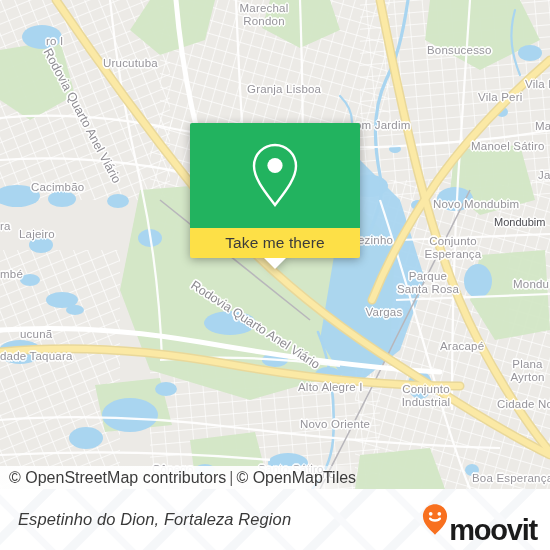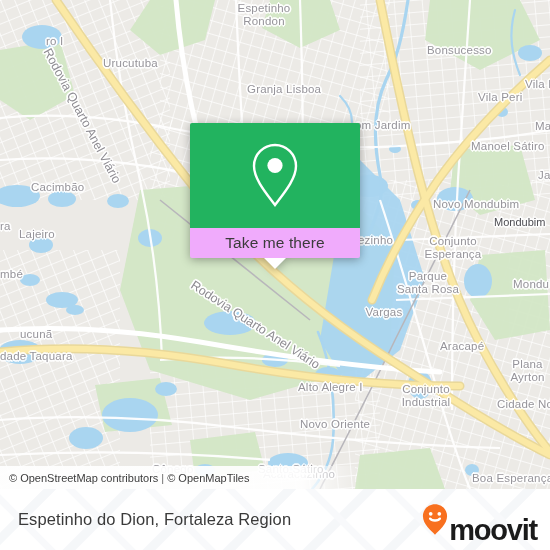--- a/index.html
+++ b/index.html
@@ -56,21 +56,21 @@
     width: 170px;
     filter: drop-shadow(0 2px 5px rgba(0,0,0,.33));
   }
   #popup-green {
     background: #22B35F;
     height: 105px;
     border-radius: 2px 2px 0 0;
     display: flex; align-items: center; justify-content: center;
   }
   #popup-label {
-    background: #f0abfc;
+    background: #fde047;
     height: 30px;
     border-radius: 0 0 2px 2px;
     display: flex; align-items: center; justify-content: center;
     font-size: 15.5px;
     color: #3b3b3b;
     letter-spacing: .1px;
   }
   #popup-tail {
     position: absolute;
     left: 50%; top: 135px;
@@ -82,21 +82,21 @@
   }
 
   
   #attribution {
     position: absolute;
     left: 0; top: 466px;
     height: 23px;
     width: 360px;
     display: flex; align-items: center;
     padding-left: 9px;
-    font-size: 11px;
+    font-size: 16px;
     color: #3c3c3c;
     background: linear-gradient(to right, rgba(255,255,255,.93) 0%, rgba(255,255,255,.93) 84%, rgba(255,255,255,0) 100%);
     white-space: nowrap;
   }
   #attribution .sep { margin: 0 3px; color: #6a6a6a; }
 
   
   #footer {
     position: absolute;
     left: 0; top: 489px; width: 550px; height: 61px;
@@ -108,20 +108,21 @@
     position: absolute; left: 0; top: 0; width: 100%; height: 100%;
     opacity: .55;
   }
   #footer-title {
     position: relative;
     margin-left: 18px;
     font-size: 16.5px;
     color: #3a3a3a;
     letter-spacing: .1px;
     white-space: nowrap;
+    font-style: italic;
   }
   #brand {
     position: absolute;
     right: 13px; top: 50%;
     transform: translateY(-50%);
     display: flex; align-items: center;
   }
   #brand-word {
     font-size: 29px;
     font-weight: bold;
@@ -254,21 +255,21 @@
           <path d="M56 0 C90 50 140 120 196 190 C250 256 320 316 400 366 C450 398 500 430 550 455"></path>
           <path d="M380 0 C392 60 404 120 420 180 C434 234 452 290 478 340 C500 382 524 420 550 452"></path>
           <path d="M550 60 C510 95 470 135 438 180 C410 220 388 260 372 300"></path>
           <path d="M0 352 C70 345 150 350 228 364 C300 377 380 386 460 386"></path>
         </g>
       </g>
     </svg>
 
     <div id="place-labels">
         <div class="lbl two" style="left: 218px; top: 2px; width: 92px;">
-          <div>Espetinho</div>
+          <div>Marechal</div>
           <div>Rondon</div>
         </div>
         <div class="lbl" style="left: 103px; top: 57px; width: 76px;">Urucutuba</div>
         <div class="lbl" style="left: 247px; top: 83px; width: 97px;">Granja Lisboa</div>
         <div class="lbl" style="left: 427px; top: 44px; width: 90px;">Bonsucesso</div>
         <div class="lbl" style="left: 478px; top: 91px; width: 62px;">Vila Peri</div>
         <div class="lbl" style="left: 525px; top: 78px; width: 40px;">Vila P</div>
         <div class="lbl" style="left: 471px; top: 140px; width: 98px;">Manoel Sátiro</div>
         <div class="lbl" style="left: 535px; top: 120px; width: 24px;">Ma</div>
         <div class="lbl" style="left: 538px; top: 169px; width: 22px;">Jar</div>

